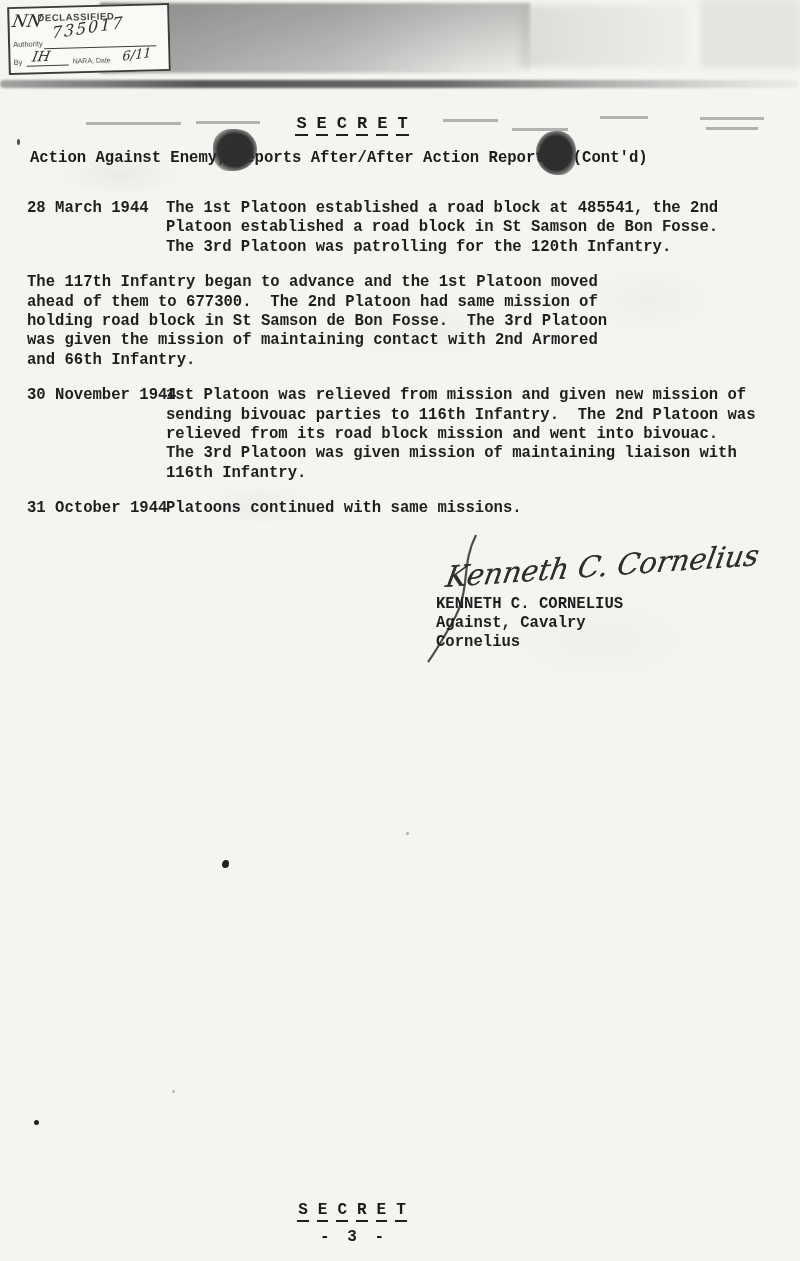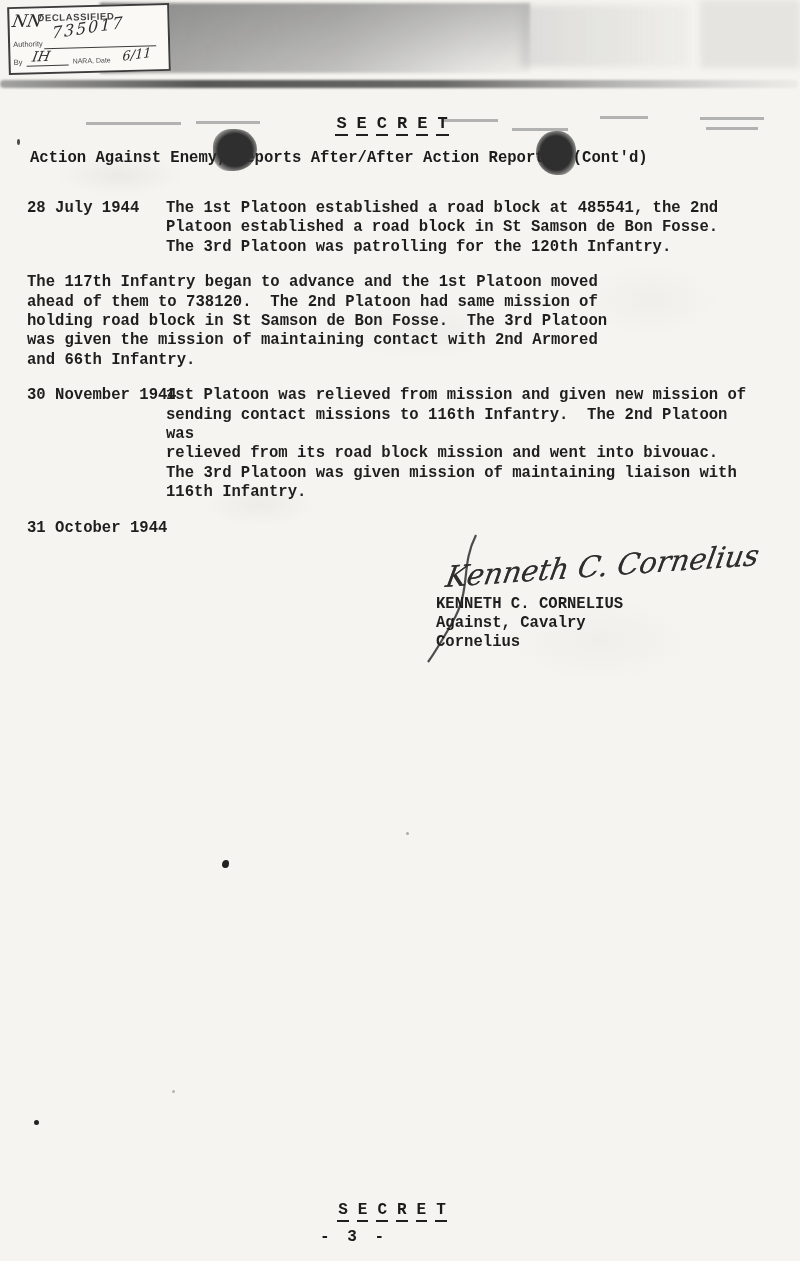--- a/index.html
+++ b/index.html
@@ -59,21 +59,21 @@
   .stamp-number{position:absolute;left:42px;top:11px;font-size:16px;transform:rotate(-7deg) skewX(-10deg);letter-spacing:2px;}
   .stamp-authority{position:absolute;left:3px;top:31px;font-size:7.5px;color:#4a4a4a;}
   .stamp-auth-line{position:absolute;left:34px;top:40px;width:112px;border-bottom:1.5px solid #3c3c3c;}
   .stamp-by{position:absolute;left:3px;top:49px;font-size:7.5px;color:#4a4a4a;}
   .stamp-by-value{position:absolute;left:22px;top:40px;font-size:14px;transform:skewX(-12deg);}
   .stamp-by-line{position:absolute;left:16px;top:57px;width:42px;border-bottom:1.5px solid #3c3c3c;}
   .stamp-nara{position:absolute;left:62px;top:50px;font-size:7px;color:#4a4a4a;}
   .stamp-date-value{position:absolute;left:112px;top:41px;font-size:13px;transform:rotate(-6deg) skewX(-10deg);}
 
   
-  .classification{position:absolute;left:0;width:704px;text-align:center;padding-left:40px;}
+  .classification{position:absolute;left:0;width:704px;text-align:center;}
   .cls-header{top:114px;}
   .cls-footer{top:1201px;}
   .cls-letter{
     display:inline-block;border-bottom:2.5px solid #1f1f1f;
     padding:0 1px 1px;margin:0 4px;font-weight:700;font-size:17px;color:#1b1b1b;
   }
   .cls-footer .cls-letter{font-size:16px;}
   .page-number{
     position:absolute;left:0;top:1228px;width:708px;text-align:center;
     font-size:16px;font-weight:700;letter-spacing:4px;color:#1b1b1b;
@@ -150,42 +150,43 @@
     <span class="cls-letter" data-interactable="false">S</span><span class="cls-letter" data-interactable="false">E</span><span class="cls-letter" data-interactable="false">C</span><span class="cls-letter" data-interactable="false">R</span><span class="cls-letter" data-interactable="false">E</span><span class="cls-letter" data-interactable="false">T</span>
   </div>
 
   <div class="doc-title" data-interactable="false">Action Against Enemy, Reports After/After Action Reports. (Cont'd)</div>
 
   <div class="hole-punch hp-left" data-interactable="false"></div>
   <div class="hole-punch hp-right" data-interactable="false"></div>
 
   <div class="entries" data-interactable="false">
     <div class="log-entry" data-interactable="false">
-      <div class="entry-date" data-interactable="false">28 July 1944</div>
+      <div class="entry-date" data-interactable="false">28 March 1944</div>
       <div class="entry-text" data-interactable="false">The 1st Platoon established a road block at 485541, the 2nd
 Platoon established a road block in St Samson de Bon Fosse.
 The 3rd Platoon was patrolling for the 120th Infantry.</div>
     </div>
     <div class="log-entry" data-interactable="false">
       <div class="entry-text" data-interactable="false">The 117th Infantry began to advance and the 1st Platoon moved
-ahead of them to 738120.  The 2nd Platoon had same mission of
+ahead of them to 677300.  The 2nd Platoon had same mission of
 holding road block in St Samson de Bon Fosse.  The 3rd Platoon
 was given the mission of maintaining contact with 2nd Armored
 and 66th Infantry.</div>
     </div>
     <div class="log-entry" data-interactable="false">
       <div class="entry-date" data-interactable="false">30 November 1944</div>
       <div class="entry-text" data-interactable="false">1st Platoon was relieved from mission and given new mission of
-sending contact missions to 116th Infantry.  The 2nd Platoon was
+sending bivouac parties to 116th Infantry.  The 2nd Platoon was
 relieved from its road block mission and went into bivouac.
 The 3rd Platoon was given mission of maintaining liaison with
 116th Infantry.</div>
     </div>
     <div class="log-entry" data-interactable="false">
       <div class="entry-date" data-interactable="false">31 October 1944</div>
+      <div class="entry-text" data-interactable="false">Platoons continued with same missions.</div>
     </div>
   </div>
 
   <svg class="sig-stroke" width="80" height="135" viewBox="0 0 80 135" data-interactable="false">
     <path d="M56,4 C40,36 52,58 32,92 C24,106 16,120 8,131" stroke="#3a3a3a" stroke-width="2.2" fill="none" opacity="0.9"></path>
   </svg>
   <div class="sig-script" data-interactable="false">Kenneth C. Cornelius</div>
   <div class="sig-typed" data-interactable="false">
     <div data-interactable="false">KENNETH C. CORNELIUS</div>
     <div data-interactable="false">Against, Cavalry</div>

